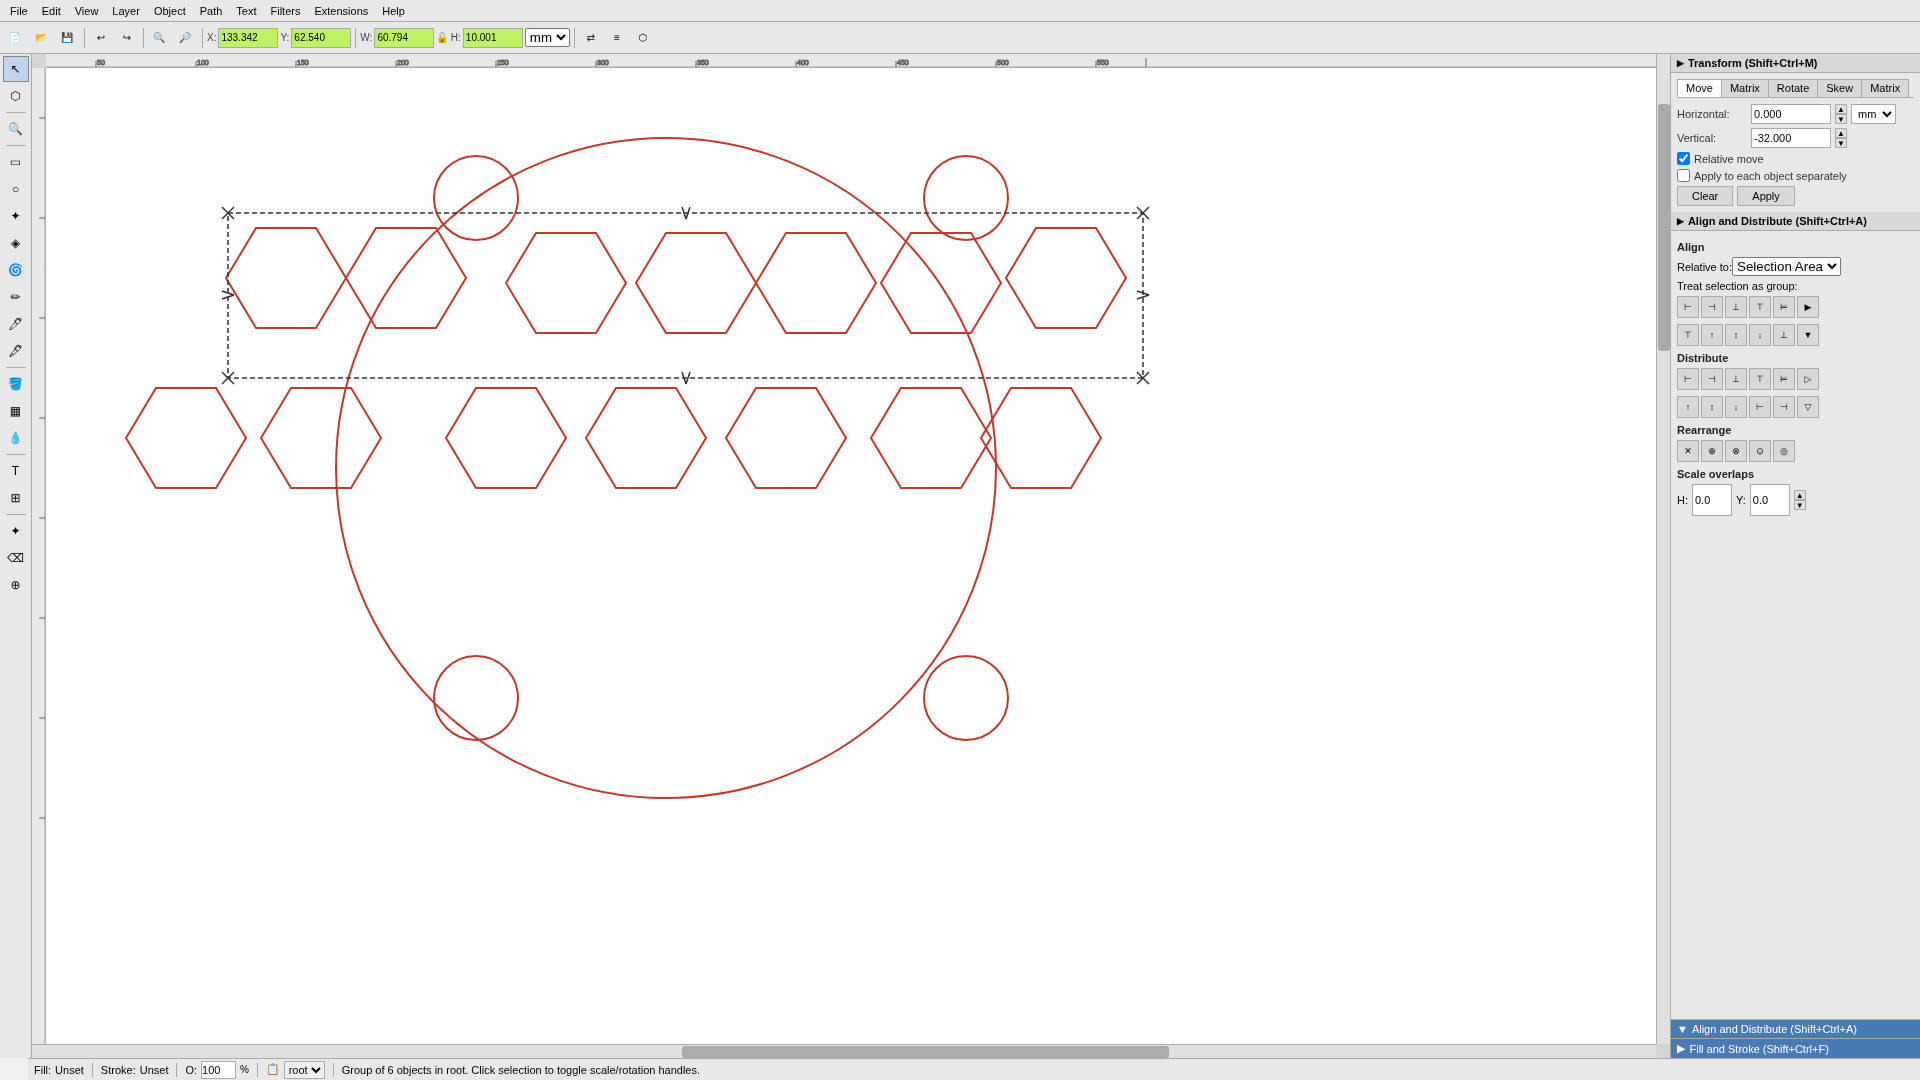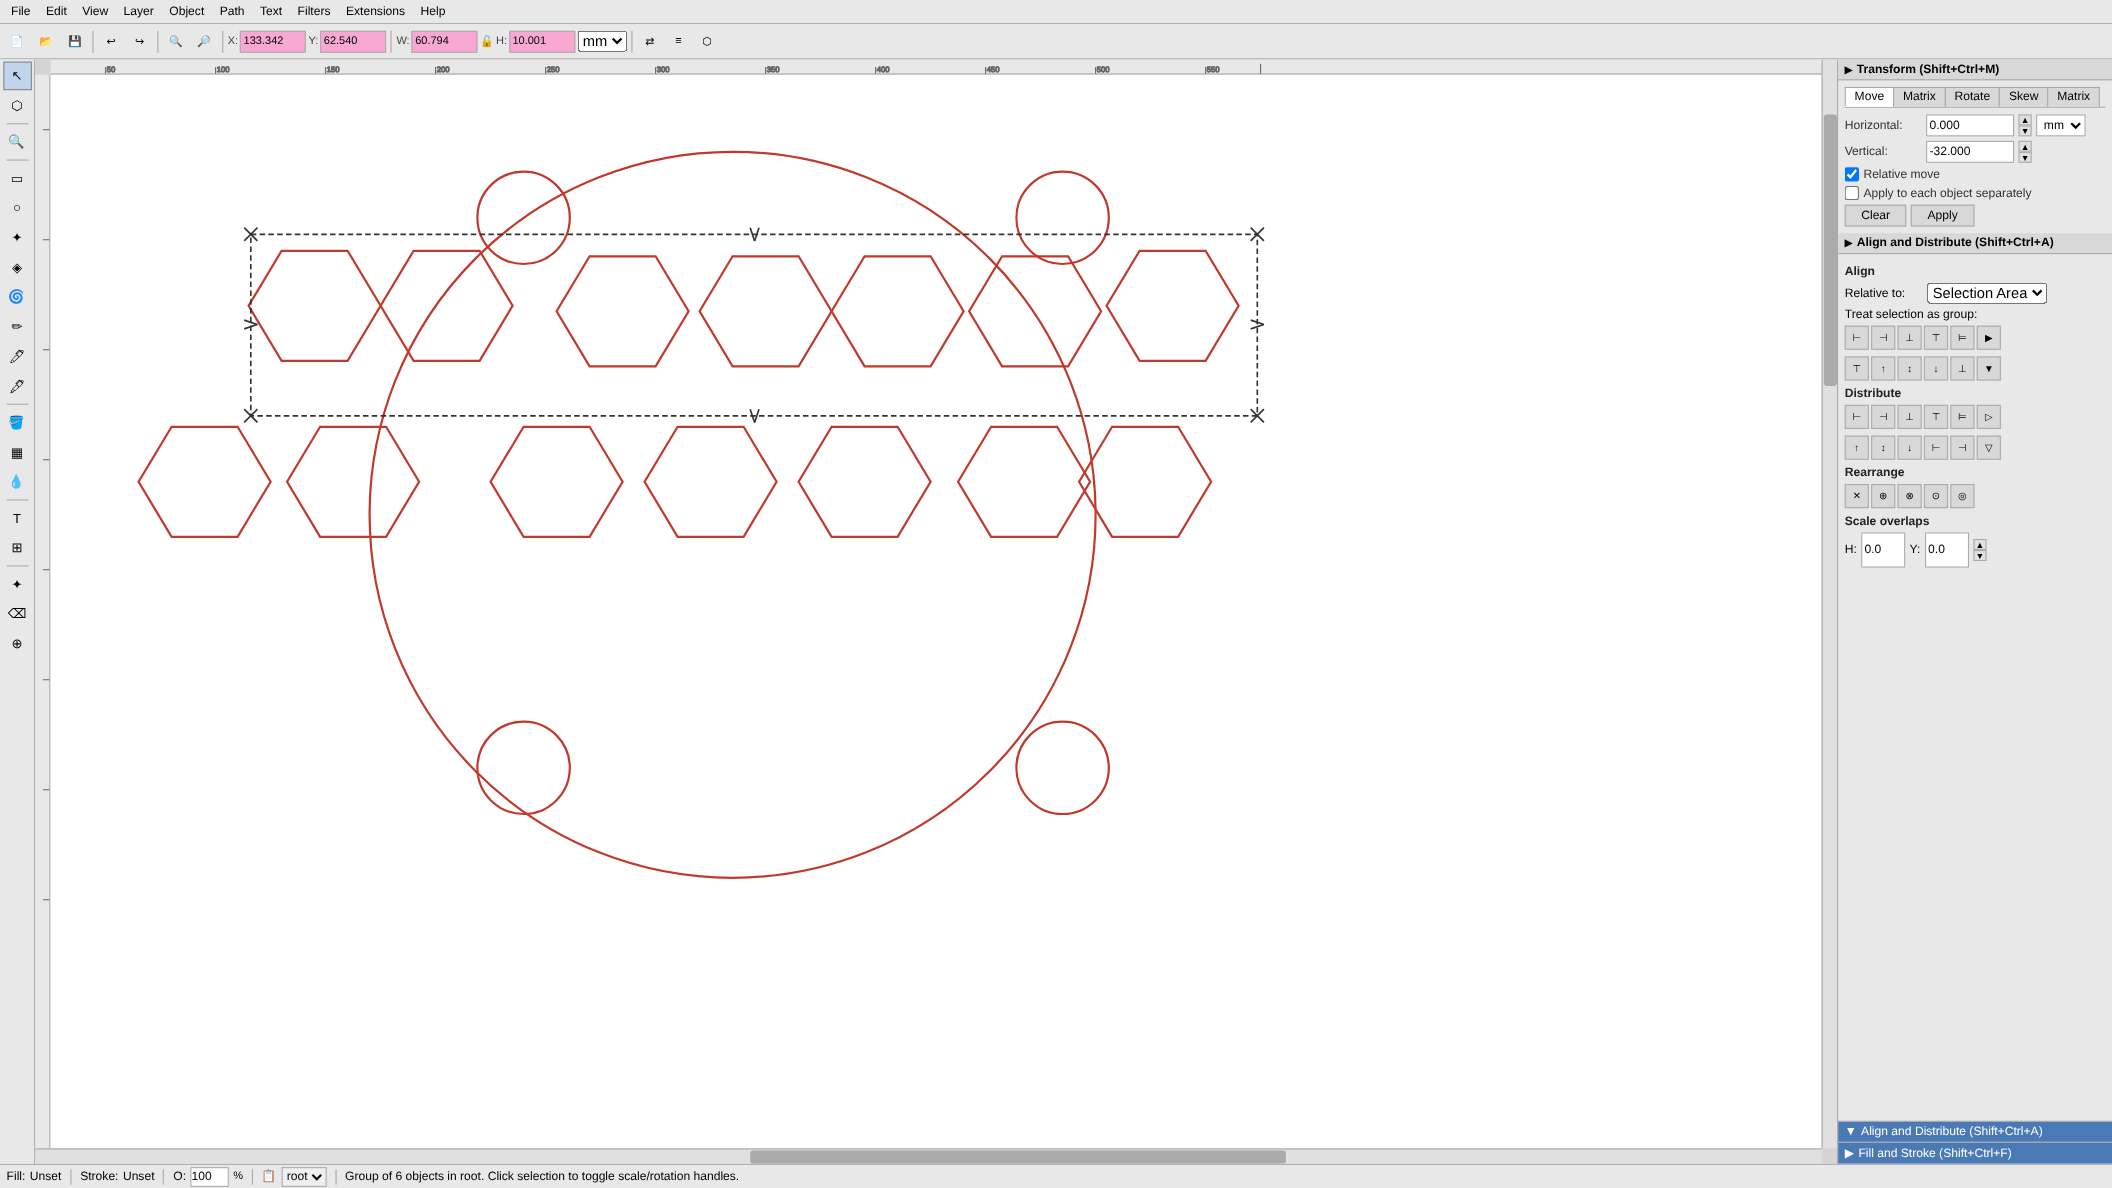--- a/index.html
+++ b/index.html
@@ -20,21 +20,21 @@
     .tb-btn {
       width: 24px; height: 24px; display: flex; align-items: center; justify-content: center;
       border: 1px solid transparent; cursor: pointer; font-size: 10px; background: transparent;
     }
     .tb-sep { width: 1px; height: 20px; background: #aaa; margin: 0 2px; }
     .tb-field {
       display: flex; align-items: center; gap: 2px; font-size: 10px;
     }
     .tb-field label { color: #444; }
     .tb-field input {
-      width: 60px; height: 20px; border: 1px solid #aaa; padding: 0 2px; font-size: 10px; background: #f9a8d4;
+      width: 60px; height: 20px; border: 1px solid #aaa; padding: 0 2px; font-size: 10px; background: #bef264;
     }
 
     
     #main-area {
       display: flex; height: calc(1080px - 22px - 32px - 22px);
     }
 
     
     #left-tools {
       width: 32px; background: #e8e8e8; border-right: 1px solid #aaa;
@@ -128,42 +128,42 @@
       display: flex; gap: 4px; margin-top: 4px;
     }
     .panel-btn {
       padding: 3px 14px; font-size: 11px; border: 1px solid #aaa; background: #d8d8d8;
       cursor: pointer;
     }
 
     
     .section-title { font-size: 11px; font-weight: bold; margin: 4px 0 4px 0; color: #222; }
     .relative-row {
-      display: flex; align-items: center; gap: 20px; margin-bottom: 4px; font-size: 11px;
+      display: flex; align-items: center; gap: 0; margin-bottom: 4px; font-size: 11px;
     }
     .icon-grid {
       display: flex; flex-wrap: wrap; gap: 2px; margin-bottom: 6px;
     }
     .icon-btn {
       width: 22px; height: 22px; border: 1px solid #aaa; background: #d8d8d8;
       cursor: pointer; display: flex; align-items: center; justify-content: center;
       font-size: 9px;
     }
 
     .remove-overlaps-row {
       display: flex; align-items: center; gap: 4px; margin-bottom: 4px;
     }
     .remove-overlaps-row input {
       width: 40px; height: 32px; border: 1px solid #aaa; font-size: 11px; background: #fff; padding: 0 2px;
     }
 
     
     #bottom-bar {
       height: 22px; background: #e8e8e8; border-top: 1px solid #aaa;
-      display: flex; align-items: center; padding: 0 6px; gap: 8px; font-size: 11px;
+      display: flex; align-items: center; padding: 0 6px; gap: 8px; font-size: 11px; margin-left: 28px;
     }
     .status-section { display: flex; align-items: center; gap: 4px; }
     .status-sep { width: 1px; height: 14px; background: #aaa; }
 
     
     .panel-accordion {
       background: #4a7ab5; color: white; font-size: 11px;
       padding: 3px 6px; cursor: pointer; display: flex; align-items: center; gap: 4px;
       border-top: 1px solid #aaa;
     }

